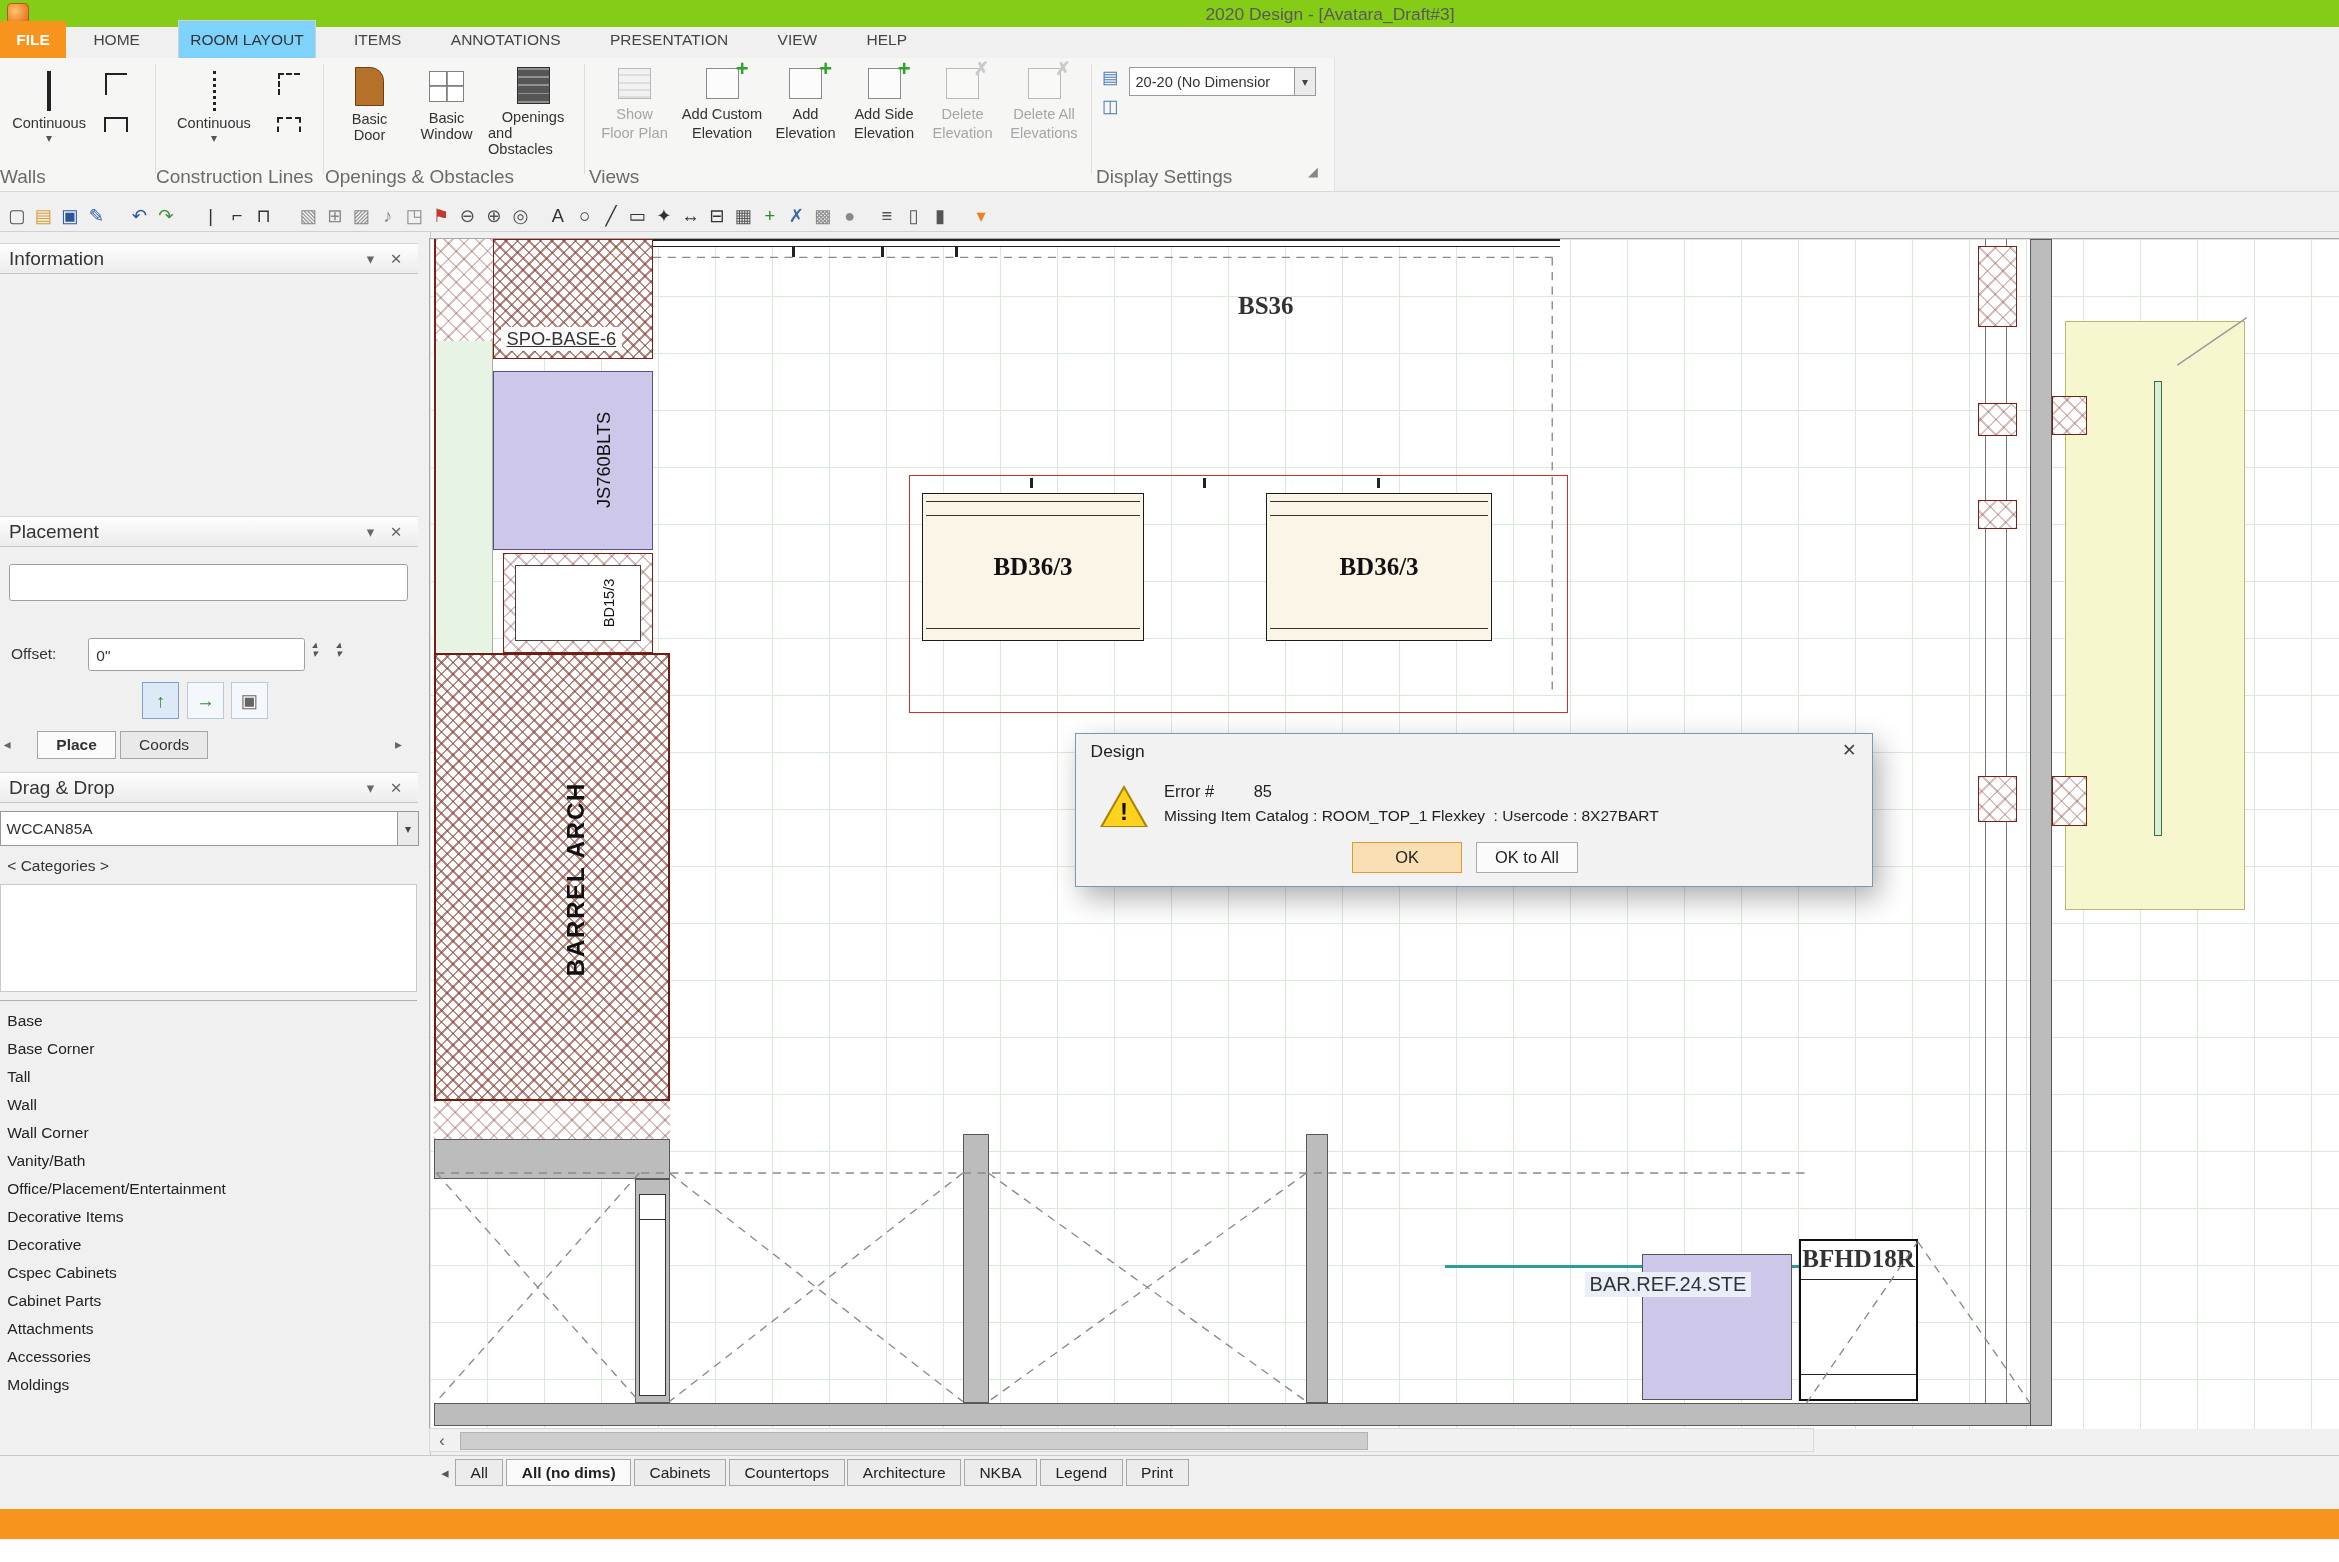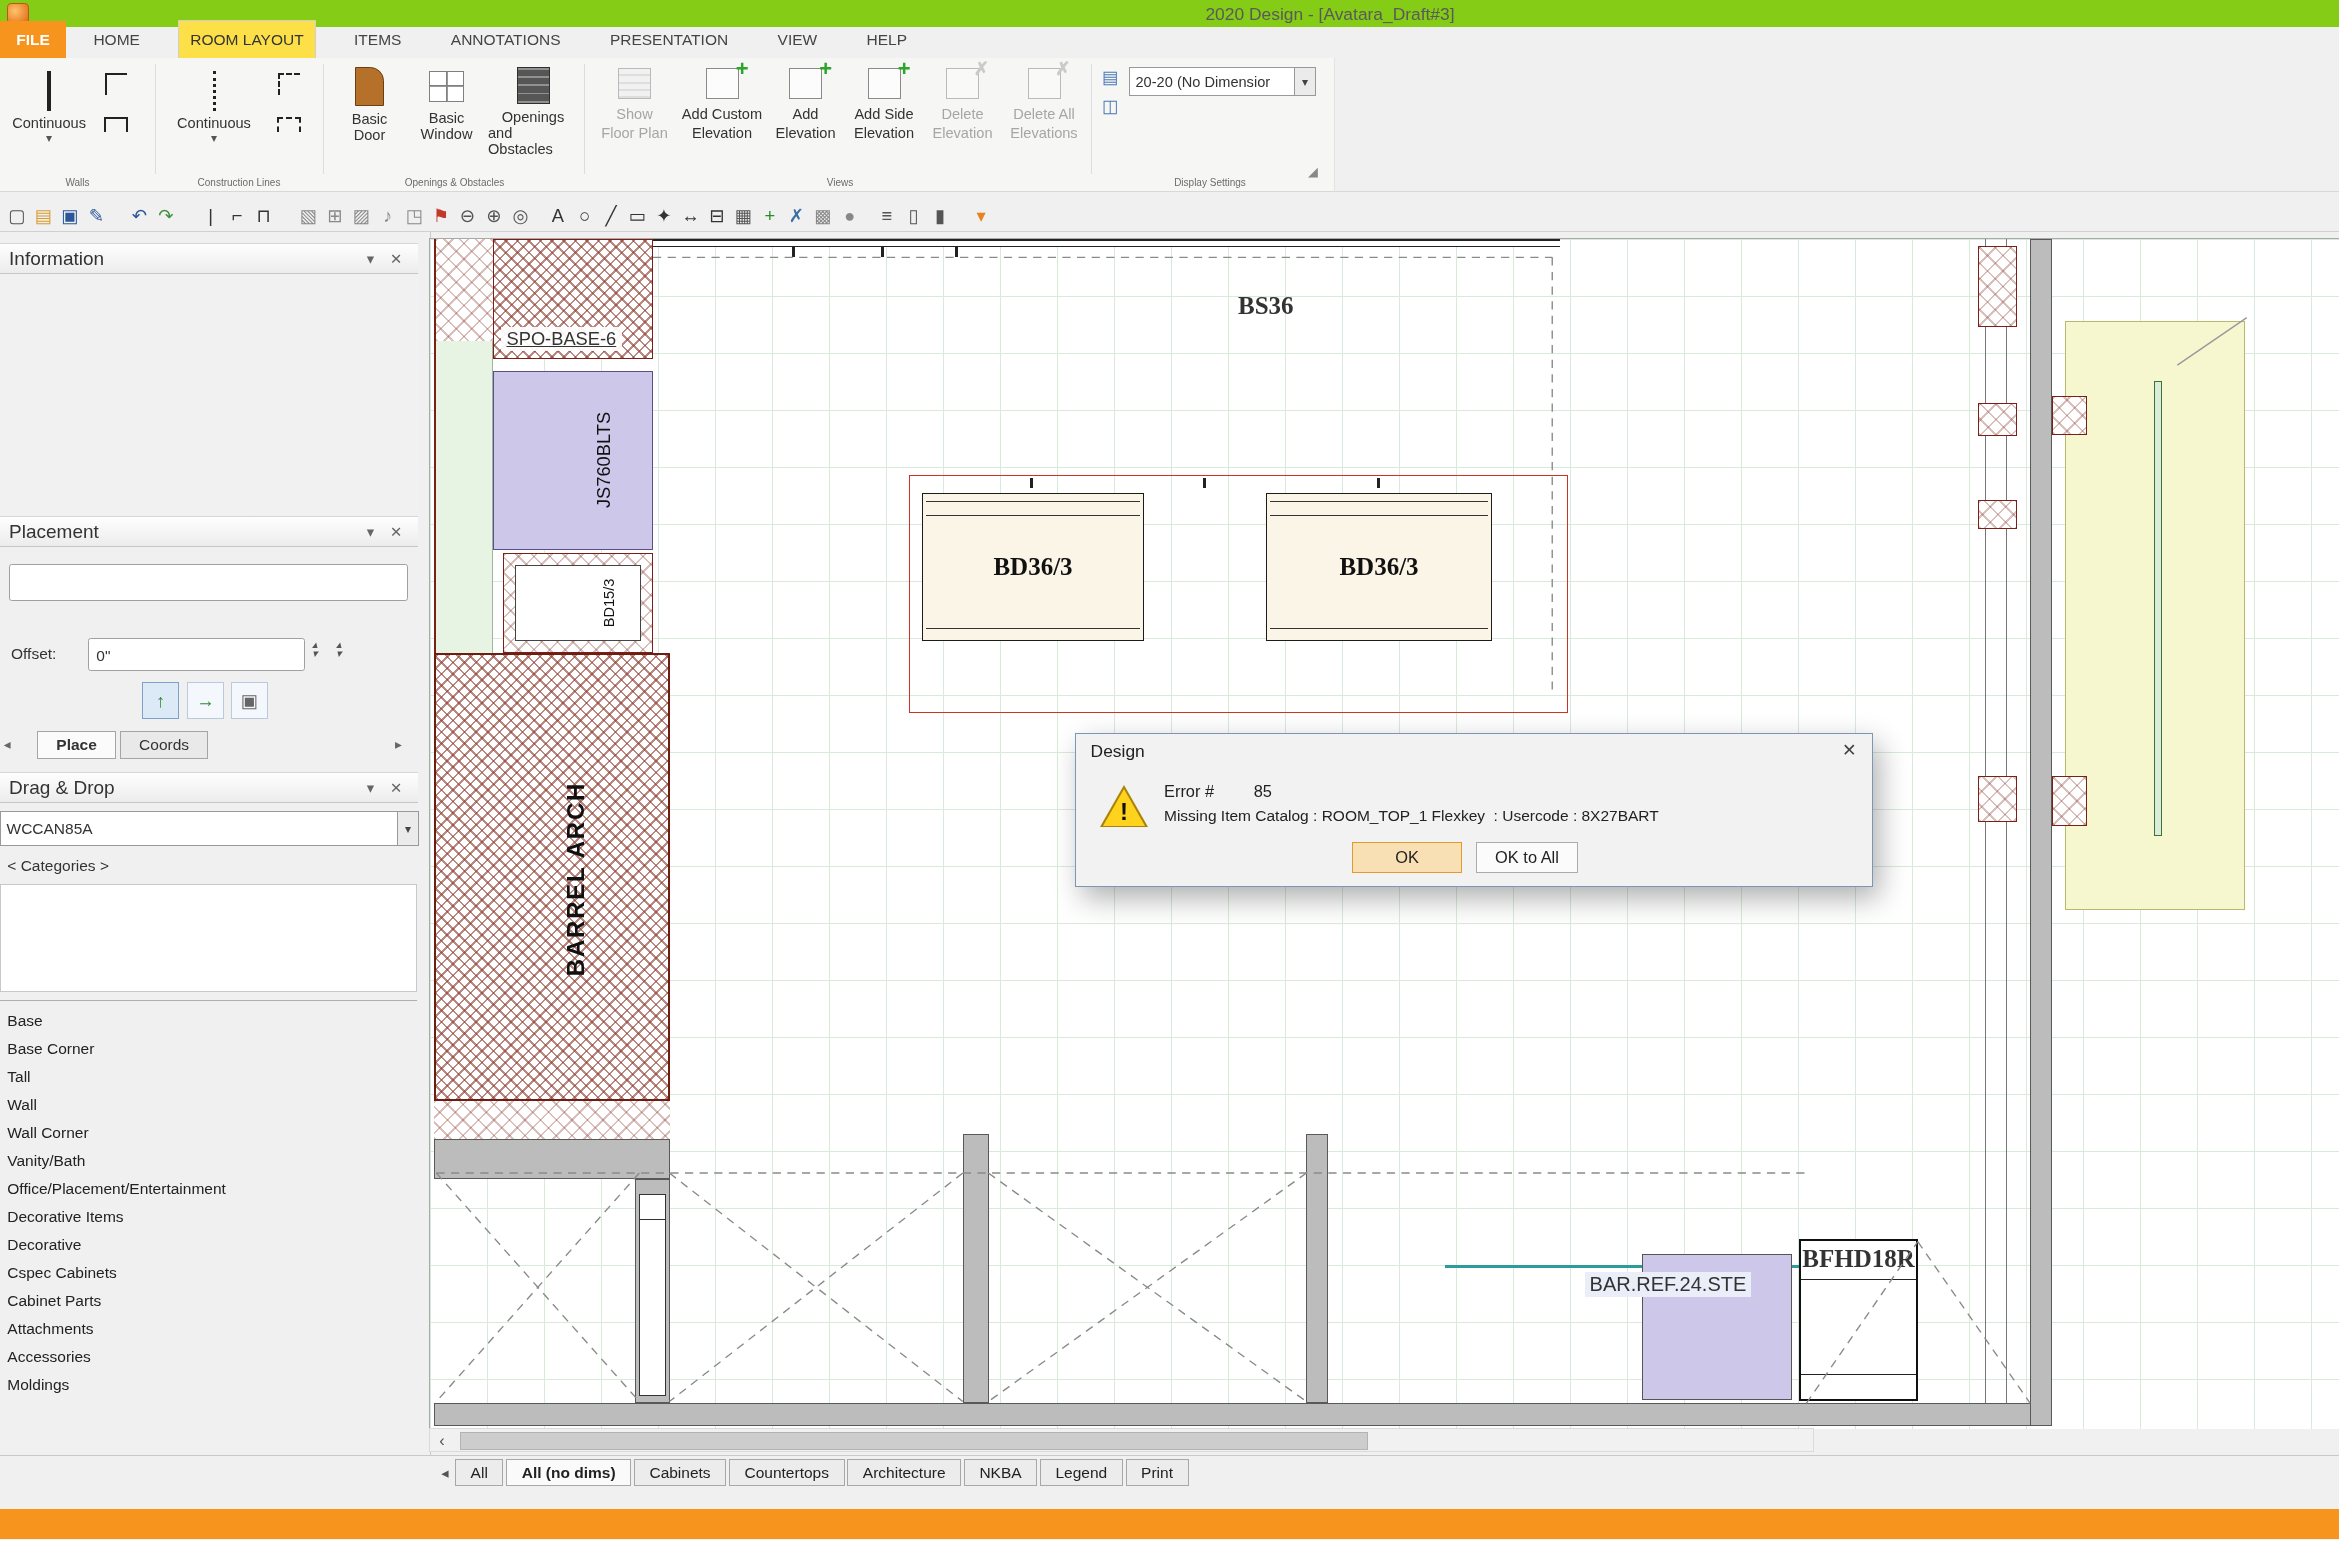--- a/index.html
+++ b/index.html
@@ -5,25 +5,25 @@
   html,body{margin:0;padding:0;background:#fff;}
   .app{position:relative;width:2339px;height:1562px;background:#F0F0F0;font-family:"Liberation Sans",sans-serif;color:#333;overflow:hidden;}
   .a{position:absolute;}
   
   .titlebar{left:0;top:0;width:2339px;height:27.4px;background:#84cc16;}
   .appicon{left:7.3px;top:2.7px;width:20px;height:20px;border-radius:4.6px;background:radial-gradient(circle at 35% 35%,#ffc36b,#e0620d);border:0.9px solid #b55a10;}
   .wintitle{left:1330px;top:3.7px;transform:translateX(-50%);font-size:17.4px;color:#5a5a5a;white-space:nowrap;}
   .tabrow{left:0;top:27.4px;width:2339px;height:31px;display:flex;align-items:flex-end;}
   .rtab{height:29px;display:flex;align-items:center;padding:4px 11px;margin-right:27.4px;font-size:15.5px;color:#444;cursor:default;}
   .rtab.file{background:#F7941D;color:#fff;width:44px;justify-content:center;margin-right:16.4px;font-weight:bold;}
-  .rtab.active{background:#fde047;border:0.9px solid #CFCFCF;border-bottom:none;color:#333;}
+  .rtab.active{background:#7dd3fc;border:0.9px solid #CFCFCF;border-bottom:none;color:#333;}
   .ribbon{left:0;top:58px;width:1334px;height:133px;background:#F6F6F5;border-bottom:0.9px solid #D8D8D8;border-right:0.9px solid #E3E3E3;}
   .rule{left:0;top:58px;width:2339px;height:133px;border-bottom:0.9px solid #D8D8D8;}
   .rsep{position:absolute;top:5.5px;width:0.9px;height:110px;background:#DDDDDD;}
-  .glabel{position:absolute;bottom:2.7px;text-align:center;font-size:10px;color:#6b6b6b;}
+  .glabel{position:absolute;bottom:2.7px;font-size:19px;color:#6b6b6b;}
   .bigbtn{display:flex;flex-direction:column;align-items:center;height:106px;cursor:default;}
   .bigbtn .bl,.vbtn .bl{font-size:14.6px;line-height:18.3px;color:#333;}
   .wall-icon{width:3.7px;height:40px;background:#222;margin:7.3px 0 3.7px;}
   .cline-icon{width:0;height:40px;border-left:3.7px dotted #222;margin:7.3px 0 3.7px;}
   .caret{font-size:12px;color:#555;line-height:11px;}
   .sq{position:absolute;width:38px;height:37px;display:flex;align-items:center;justify-content:center;}
   .sq i{display:block;}
   .c-solid-1 i{width:20px;height:20px;border-top:2.7px solid #222;border-left:2.7px solid #222;}
   .c-solid-2 i{width:20px;height:13.7px;border:2.7px solid #222;border-bottom:none;}
   .c-dot-1 i{width:20px;height:20px;border-top:2.7px dashed #222;border-left:2.7px dashed #222;}

